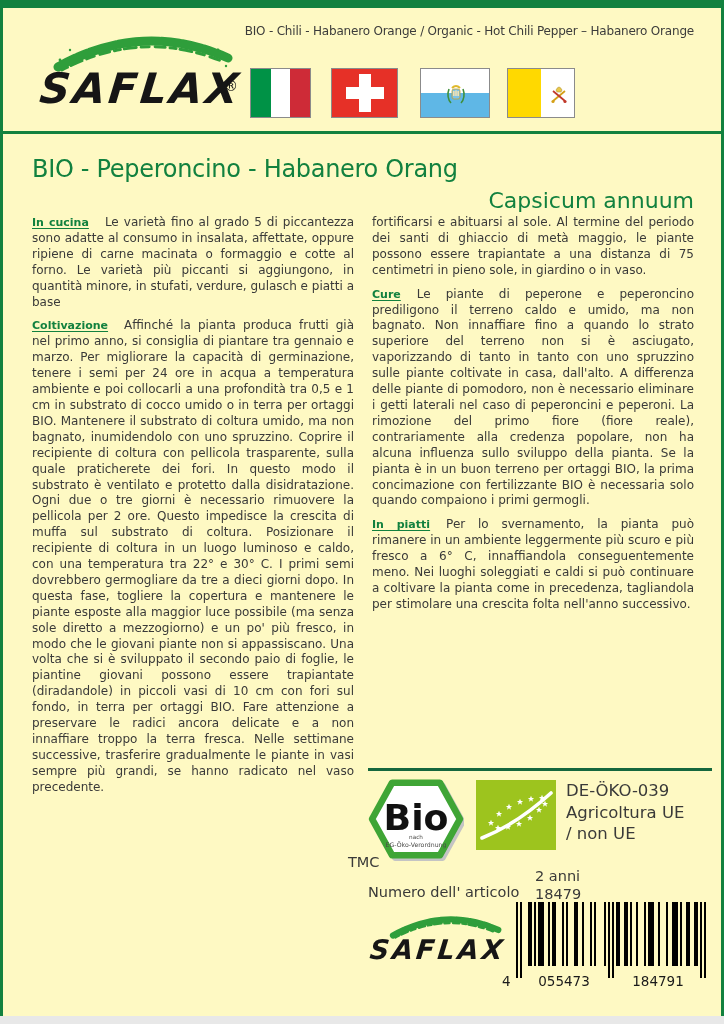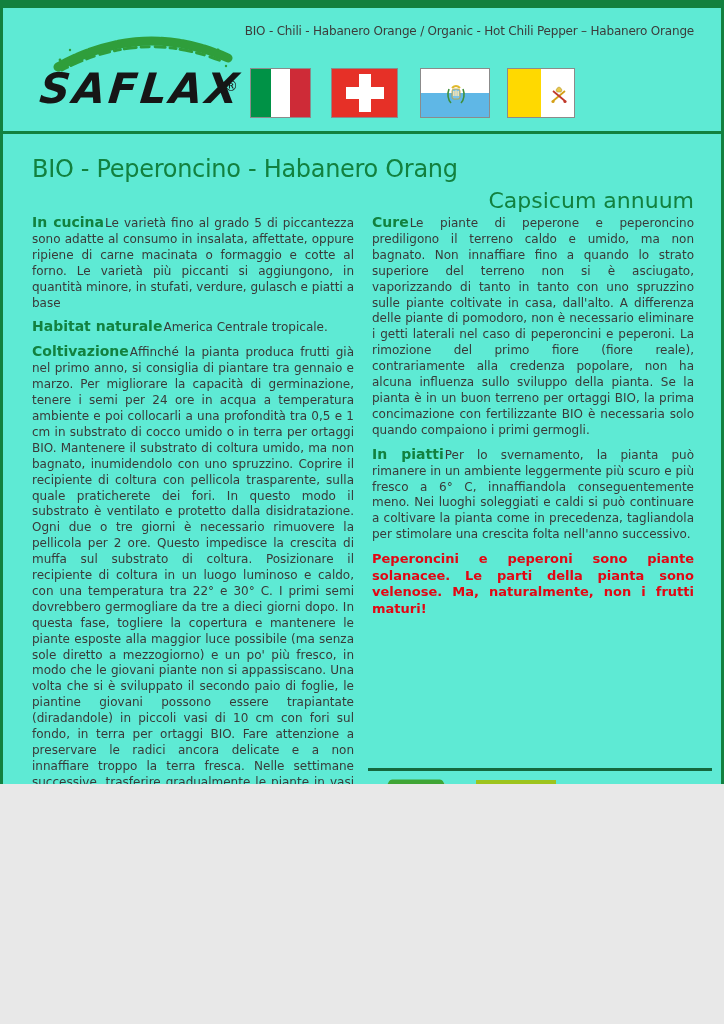--- a/index.html
+++ b/index.html
@@ -1,19 +1,19 @@
 <!DOCTYPE html>
 <html><head>
 <meta charset="utf-8">
 <style>
   * { margin:0; padding:0; box-sizing:border-box; }
   html,body { background:#e8e8e8; }
   #page {
-    position:relative; width:724px; height:784px; margin:0 auto;
-    background:#5eead4; overflow:hidden;
+    position:relative; width:724px; height:1016px; margin:0 auto;
+    background:#fef9c3; overflow:hidden;
     font-family:"DejaVu Sans","Liberation Sans",sans-serif;
     color:#3a3a39;
   }
   
   .frame { position:absolute; background:#12813f; }
   .frame.top    { left:0; top:0; width:724px; height:8px; }
   .frame.bottom { left:0; top:1016px; width:724px; height:8px; }
   .frame.left   { left:0; top:8px; width:3px; height:1008px; }
   .frame.right  { right:0; top:8px; width:3px; height:1008px; }
   .hline { position:absolute; background:#12813f; }
@@ -50,22 +50,22 @@
 
   
   .col {
     position:absolute; top:215px; width:322px;
     font-size:12px; line-height:15.9px; text-align:justify; color:#3a3a39;
   }
   .col-left  { left:32px; }
   .col-right { left:372px; }
   .col p { margin-bottom:8px; }
   .green-head {
-    color:#12813f; font-weight:bold; font-size:14px;
-    text-underline-offset:2px; padding-right:1px;
+    color:#12813f; font-weight:bold; font-size:11px;
+    text-decoration:underline; text-underline-offset:2px; padding-right:16px;
   }
   .warning { color:#e30613; font-weight:bold; font-size:13px; line-height:16.5px; }
 
   
   .cert-sep { left:368px; top:768px; width:344px; height:3px; background:#15673d; }
   .cert-text { position:absolute; left:566px; top:780px; font-size:16.5px; line-height:21.5px; color:#3a3a39; }
   .info-label { position:absolute; font-size:14.5px; color:#3a3a39; }
   .info-value { position:absolute; font-size:14.5px; color:#3a3a39; }
 
   .logo-foot-text { left:370px; top:934px; font-size:27px; }
@@ -133,35 +133,32 @@
   <div class="hline" style="left:3px; top:131px; width:718px; height:3px;"></div>
 
   <div class="product-title">BIO - Peperoncino - Habanero Orang</div>
   <div class="botanical">Capsicum annuum</div>
 
   <div class="col col-left">
     <p>
       <span class="green-head">In cucina</span><span>Le varietà fino al grado 5 di piccantezza sono adatte al consumo in insalata, affettate, oppure ripiene di carne macinata o formaggio e cotte al forno. Le varietà più piccanti si aggiungono, in quantità minore, in stufati, verdure, gulasch e piatti a base</span>
     </p>
     <p>
-      <span class="green-head">Habitat naturale</span><span>America Centrale tropicale.</span>
-    </p>
-    <p>
       <span class="green-head">Coltivazione</span><span>Affinché la pianta produca frutti già nel primo anno, si consiglia di piantare tra gennaio e marzo. Per migliorare la capacità di germinazione, tenere i semi per 24 ore in acqua a temperatura ambiente e poi collocarli a una profondità tra 0,5 e 1 cm in substrato di cocco umido o in terra per ortaggi BIO. Mantenere il substrato di coltura umido, ma non bagnato, inumidendolo con uno spruzzino. Coprire il recipiente di coltura con pellicola trasparente, sulla quale praticherete dei fori. In questo modo il substrato è ventilato e protetto dalla disidratazione. Ogni due o tre giorni è necessario rimuovere la pellicola per 2 ore. Questo impedisce la crescita di muffa sul substrato di coltura. Posizionare il recipiente di coltura in un luogo luminoso e caldo, con una temperatura tra 22° e 30° C. I primi semi dovrebbero germogliare da tre a dieci giorni dopo. In questa fase, togliere la copertura e mantenere le piante esposte alla maggior luce possibile (ma senza sole diretto a mezzogiorno) e un po' più fresco, in modo che le giovani piante non si appassiscano. Una volta che si è sviluppato il secondo paio di foglie, le piantine giovani possono essere trapiantate (diradandole) in piccoli vasi di 10 cm con fori sul fondo, in terra per ortaggi BIO. Fare attenzione a preservare le radici ancora delicate e a non innaffiare troppo la terra fresca. Nelle settimane successive, trasferire gradualmente le piante in vasi sempre più grandi, se hanno radicato nel vaso precedente.</span>
     </p>
   </div>
 
   <div class="col col-right">
+    <p><span>fortificarsi e abituarsi al sole. Al termine del periodo dei santi di ghiaccio di metà maggio, le piante possono essere trapiantate a una distanza di 75 centimetri in pieno sole, in giardino o in vaso.</span></p>
     <p>
       <span class="green-head">Cure</span><span>Le piante di peperone e peperoncino prediligono il terreno caldo e umido, ma non bagnato. Non innaffiare fino a quando lo strato superiore del terreno non si è asciugato, vaporizzando di tanto in tanto con uno spruzzino sulle piante coltivate in casa, dall'alto. A differenza delle piante di pomodoro, non è necessario eliminare i getti laterali nel caso di peperoncini e peperoni. La rimozione del primo fiore (fiore reale), contrariamente alla credenza popolare, non ha alcuna influenza sullo sviluppo della pianta. Se la pianta è in un buon terreno per ortaggi BIO, la prima concimazione con fertilizzante BIO è necessaria solo quando compaiono i primi germogli.</span>
     </p>
     <p>
       <span class="green-head">In piatti</span><span>Per lo svernamento, la pianta può rimanere in un ambiente leggermente più scuro e più fresco a 6° C, innaffiandola conseguentemente meno. Nei luoghi soleggiati e caldi si può continuare a coltivare la pianta come in precedenza, tagliandola per stimolare una crescita folta nell'anno successivo.</span>
     </p>
-    <p class="warning">Peperoncini e peperoni sono piante solanacee. Le parti della pianta sono velenose. Ma, naturalmente, non i frutti maturi!</p>
   </div>
 
   <div class="hline cert-sep"></div>
 
   <svg style="position:absolute; left:368px; top:777px;" width="96" height="84" viewBox="0 0 100 88">
     <polygon points="28,9 78,9 99,47 78,85 28,85 7,47" fill="none" stroke="#c4c4c4" stroke-width="6" stroke-linejoin="round"></polygon>
     <polygon points="25,6 75,6 96,44 75,82 25,82 4,44" fill="#ffffff" stroke="#3fa535" stroke-width="7" stroke-linejoin="round"></polygon>
     <text x="50" y="56" text-anchor="middle" font-size="38" font-weight="bold" fill="#111">Bio</text>
     <text x="50" y="65" text-anchor="middle" font-size="6" fill="#4a4a48">nach</text>
     <text x="50" y="73" text-anchor="middle" font-size="6.5" fill="#4a4a48">EG-Öko-Verordnung</text>
@@ -180,20 +177,25 @@
     <use href="#st" transform="translate(55,19)"></use>
     <use href="#st" transform="translate(66,18)"></use>
     <use href="#st" transform="translate(22,48)"></use>
     <use href="#st" transform="translate(32,47)"></use>
     <use href="#st" transform="translate(43,44)"></use>
     <use href="#st" transform="translate(54,38)"></use>
     <use href="#st" transform="translate(63,30)"></use>
     <use href="#st" transform="translate(69,24)"></use>
   </svg>
 
+  <div class="cert-text">
+    <div>DE-ÖKO-039</div>
+    <div>Agricoltura UE</div>
+    <div>/ non UE</div>
+  </div>
 
   <div class="info-label" style="left:348px; top:854px;">TMC</div>
   <div class="info-value" style="left:535px; top:856px;margin-top:12px;">2 anni</div>
   <div class="info-label" style="left:368px; top:884px;">Numero dell' articolo</div>
   <div class="info-value" style="left:535px; top:886px;">18479</div>
 
   <svg class="logo-arc" style="left:388px; top:906px;" width="114" height="33" viewBox="0 0 184 52">
     <path d="M8,47 Q92,0 178,38" fill="none" stroke="#2f9e3b" stroke-width="10" stroke-linecap="round" stroke-dasharray="20 2 11 2 27 3 15 2 24 2 18 3"></path>
     <path d="M12,50 Q92,8 174,42" fill="none" stroke="#2f9e3b" stroke-width="4" stroke-linecap="round" stroke-dasharray="6 4 12 5 8 6 10 5"></path>
   </svg>

